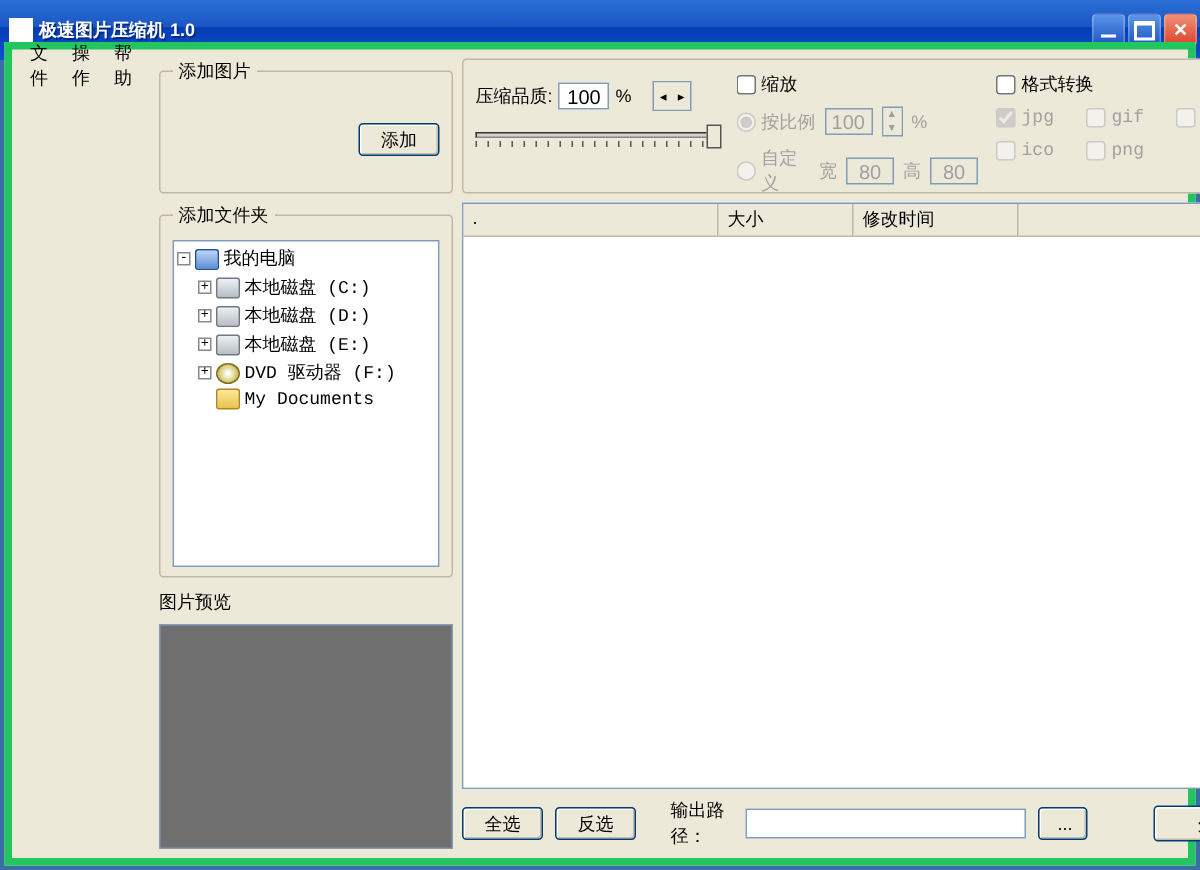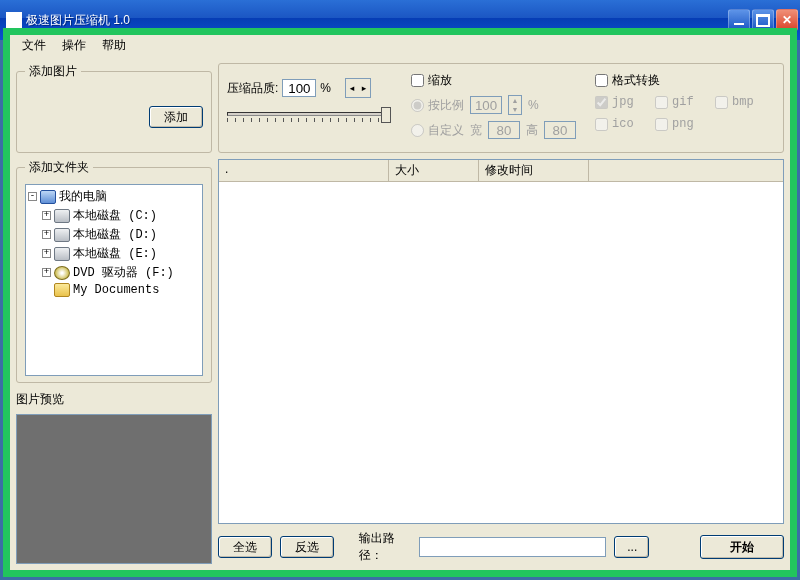--- a/index.html
+++ b/index.html
@@ -3,21 +3,21 @@
 <meta charset="utf-8">
 <style>
   * { box-sizing: border-box; }
   html,body { margin:0; padding:0; font-family: "SimSun","宋体", sans-serif; font-size:12px; }
   body { background:#3b6ea5; width:800px; height:580px; overflow:hidden; }
 
   
   .titlebar {
     height:40px;
     background: linear-gradient(to bottom,#2a6fd6 0%,#1b56c3 45%,#063db5 46%,#0a52cf 100%);
-    display:flex; align-items:center; color:#fff; font-weight:normal;
+    display:flex; align-items:center; color:#fff; font-weight:bold;
     padding:0 2px 0 6px;
   }
   .titlebar .app-icon {
     width:16px; height:16px; margin-right:4px;
     background:#fff; display:inline-block;
   }
   .titlebar .title-text { flex:1; text-shadow:1px 1px 0 #002a80; }
   .titlebtns { display:flex; gap:2px; }
   .titlebtn {
     width:22px; height:22px; border-radius:3px; display:flex; align-items:center; justify-content:center;
@@ -26,22 +26,22 @@
   }
   .titlebtn.min,.titlebtn.max { background: linear-gradient(to bottom,#5e94e8,#1b56c3); }
   .titlebtn.close { background: linear-gradient(to bottom,#f08f77,#d8432a); }
   .titlebtn.min::before { content:""; width:10px; border-bottom:2px solid #fff; margin-top:8px;}
   .titlebtn.max::before { content:""; width:10px; height:8px; border:2px solid #fff; border-top-width:3px;}
   .titlebtn.close::before { content:"✕"; }
 
   
   .client {
     position:absolute; left:3px; right:3px; top:28px; bottom:3px;
-    background:#ece9d8; border:7px solid #22c55e;
-    display:flex; flex-direction:column;
+    background:#ece9d8; border:5px solid #22c55e;
+    display:flex; flex-direction:row;
   }
 
   
   .menubar { height:22px; display:flex; align-items:center; padding:0 4px; border-bottom:1px solid #fff0; }
   .menuitem { padding:2px 8px; cursor:default; }
 
   
   .content { flex:1; padding:6px; display:grid; grid-template-columns: 196px 1fr; grid-template-rows: 90px 1fr; gap:6px; }
 
   

